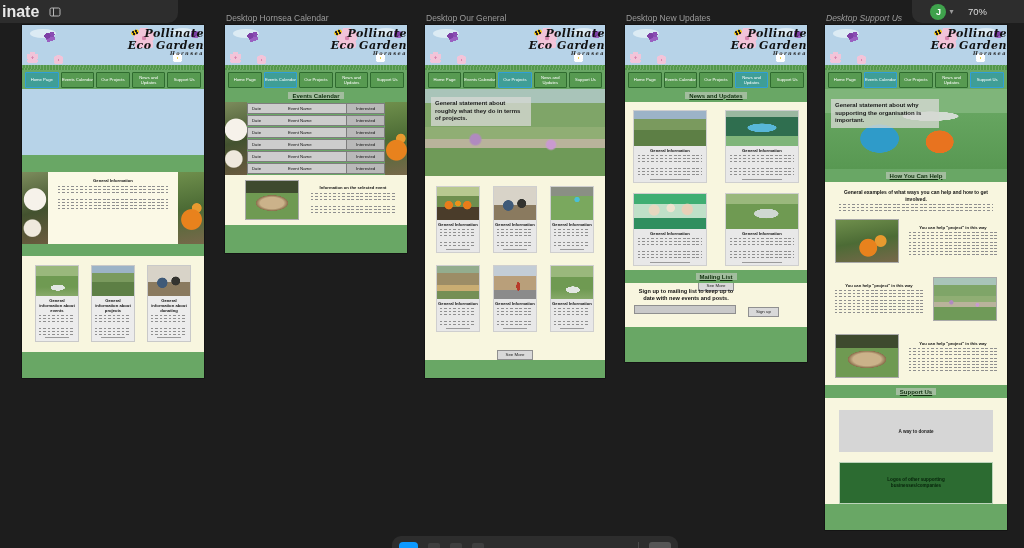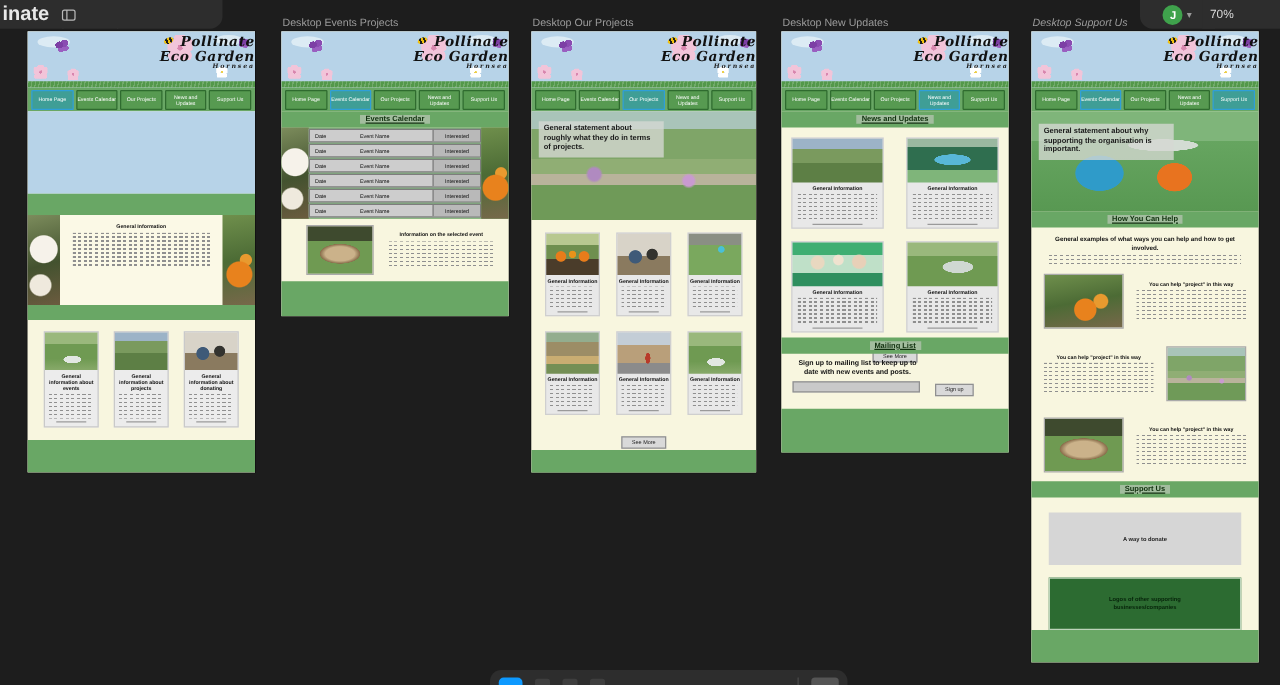--- a/index.html
+++ b/index.html
@@ -212,22 +212,22 @@
   <div class="bottom-bar">
     <span class="tool-active"></span>
     <span class="tool-ph"></span>
     <span class="tool-ph"></span>
     <span class="tool-ph"></span>
     <span class="bar-div"></span>
     <span class="tool-light"></span>
   </div>
 
   <div class="frame-label" style="left:23px;top:13px;">Desktop Home Page</div>
-  <div class="frame-label" style="left:226px;top:13px;">Desktop Events Projects</div>
-  <div class="frame-label" style="left:426px;top:13px;">Desktop Our Projects</div>
+  <div class="frame-label" style="left:226px;top:13px;">Desktop Hornsea Calendar</div>
+  <div class="frame-label" style="left:426px;top:13px;">Desktop Our General</div>
   <div class="frame-label" style="left:626px;top:13px;">Desktop New Updates</div>
   <div class="frame-label" style="left:826px;top:13px;font-style:italic;">Desktop Support Us</div>
 
   <div class="frame" style="left:22px;top:25px;width:182px;height:353px;">
     <div class="hdr">
       <i class="cloud" style="left:8px;top:4px;width:26px;height:9px;"></i>
       <i class="cloud" style="right:10px;top:3px;width:22px;height:8px;"></i>
       <i class="bfly" style="left:22px;top:7px;"></i>
       <i class="bfly sm" style="right:5px;top:6px;"></i>
       <i class="flw pink" style="left:5px;top:27px;width:11px;height:11px;"></i>

